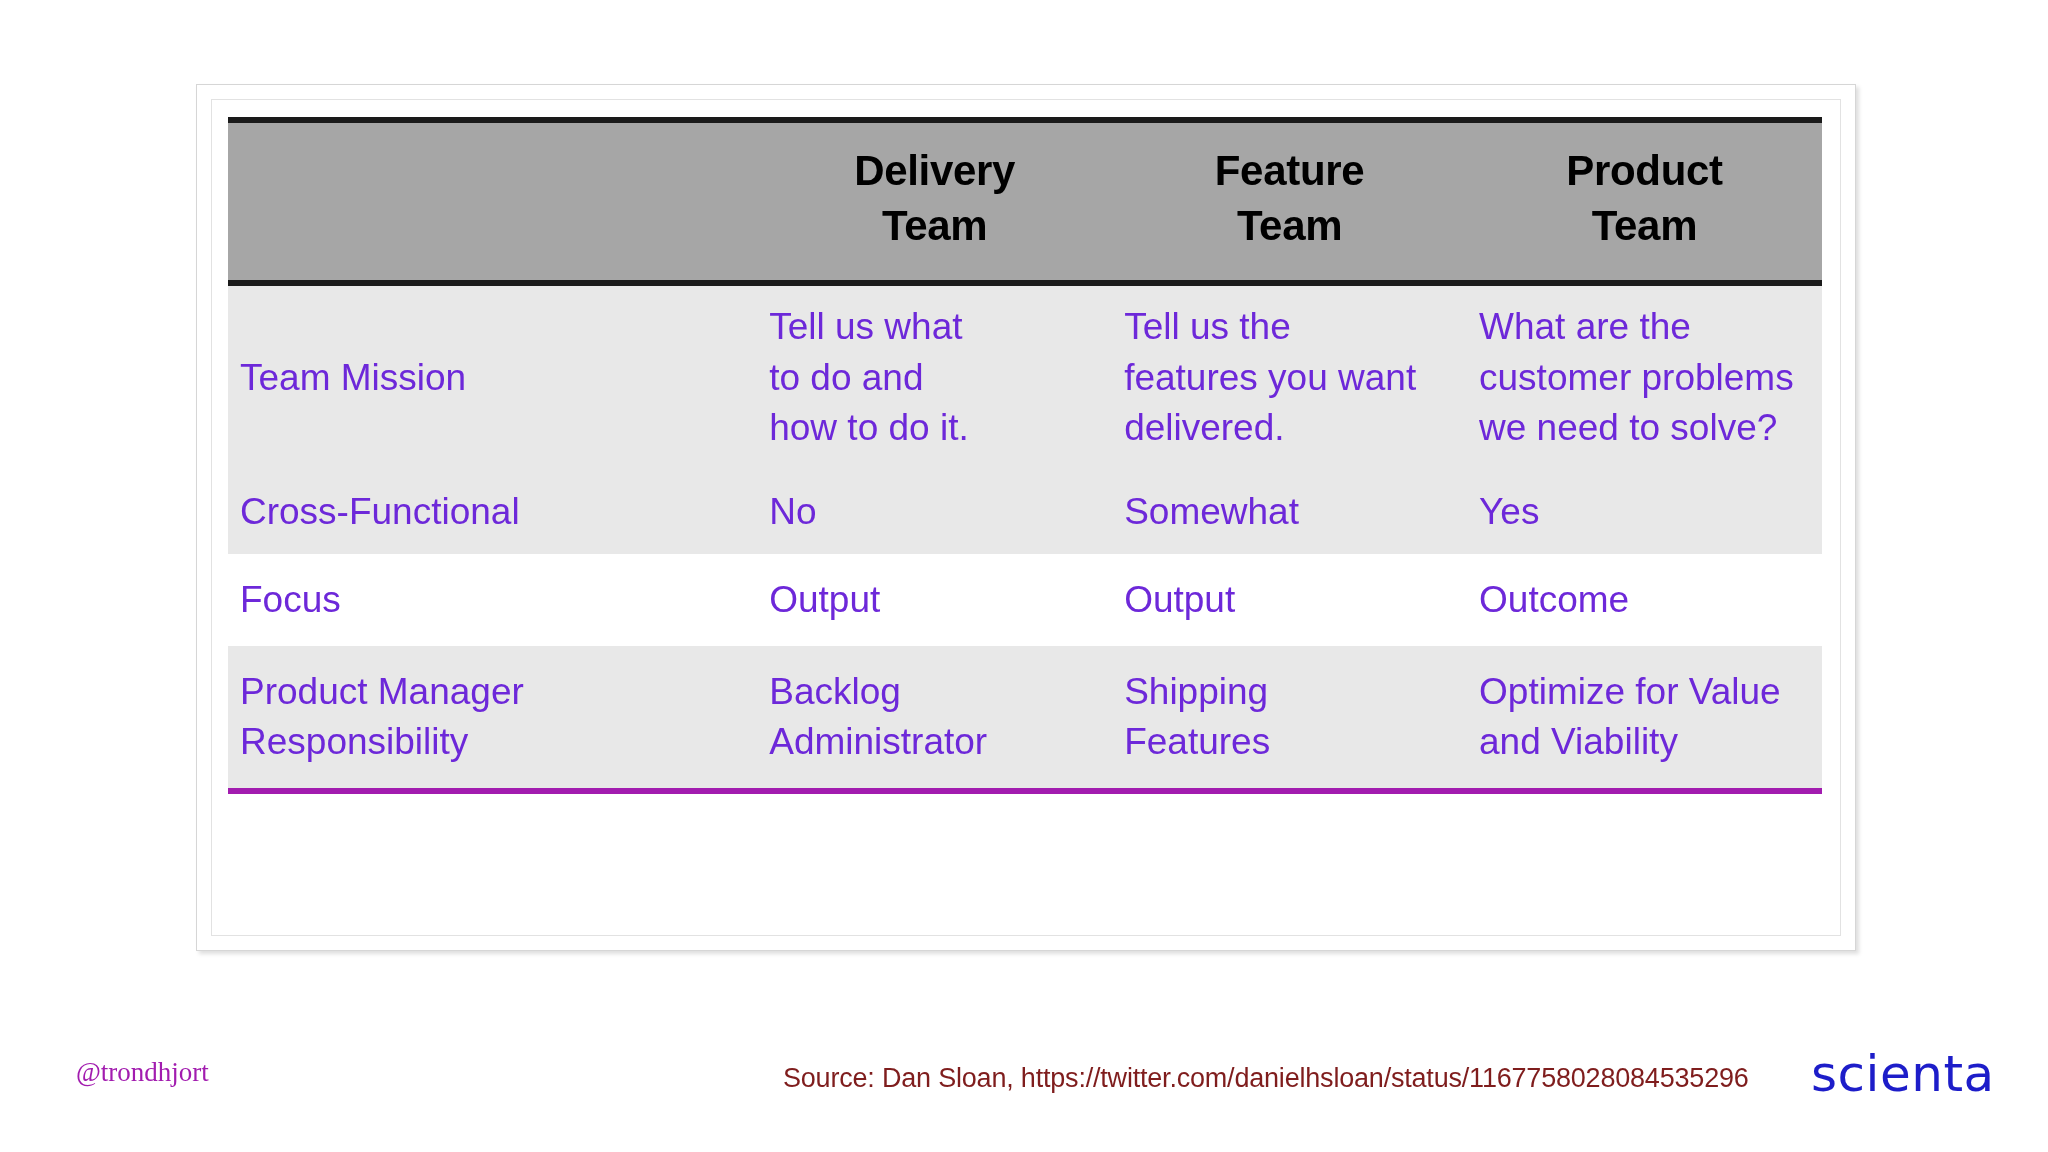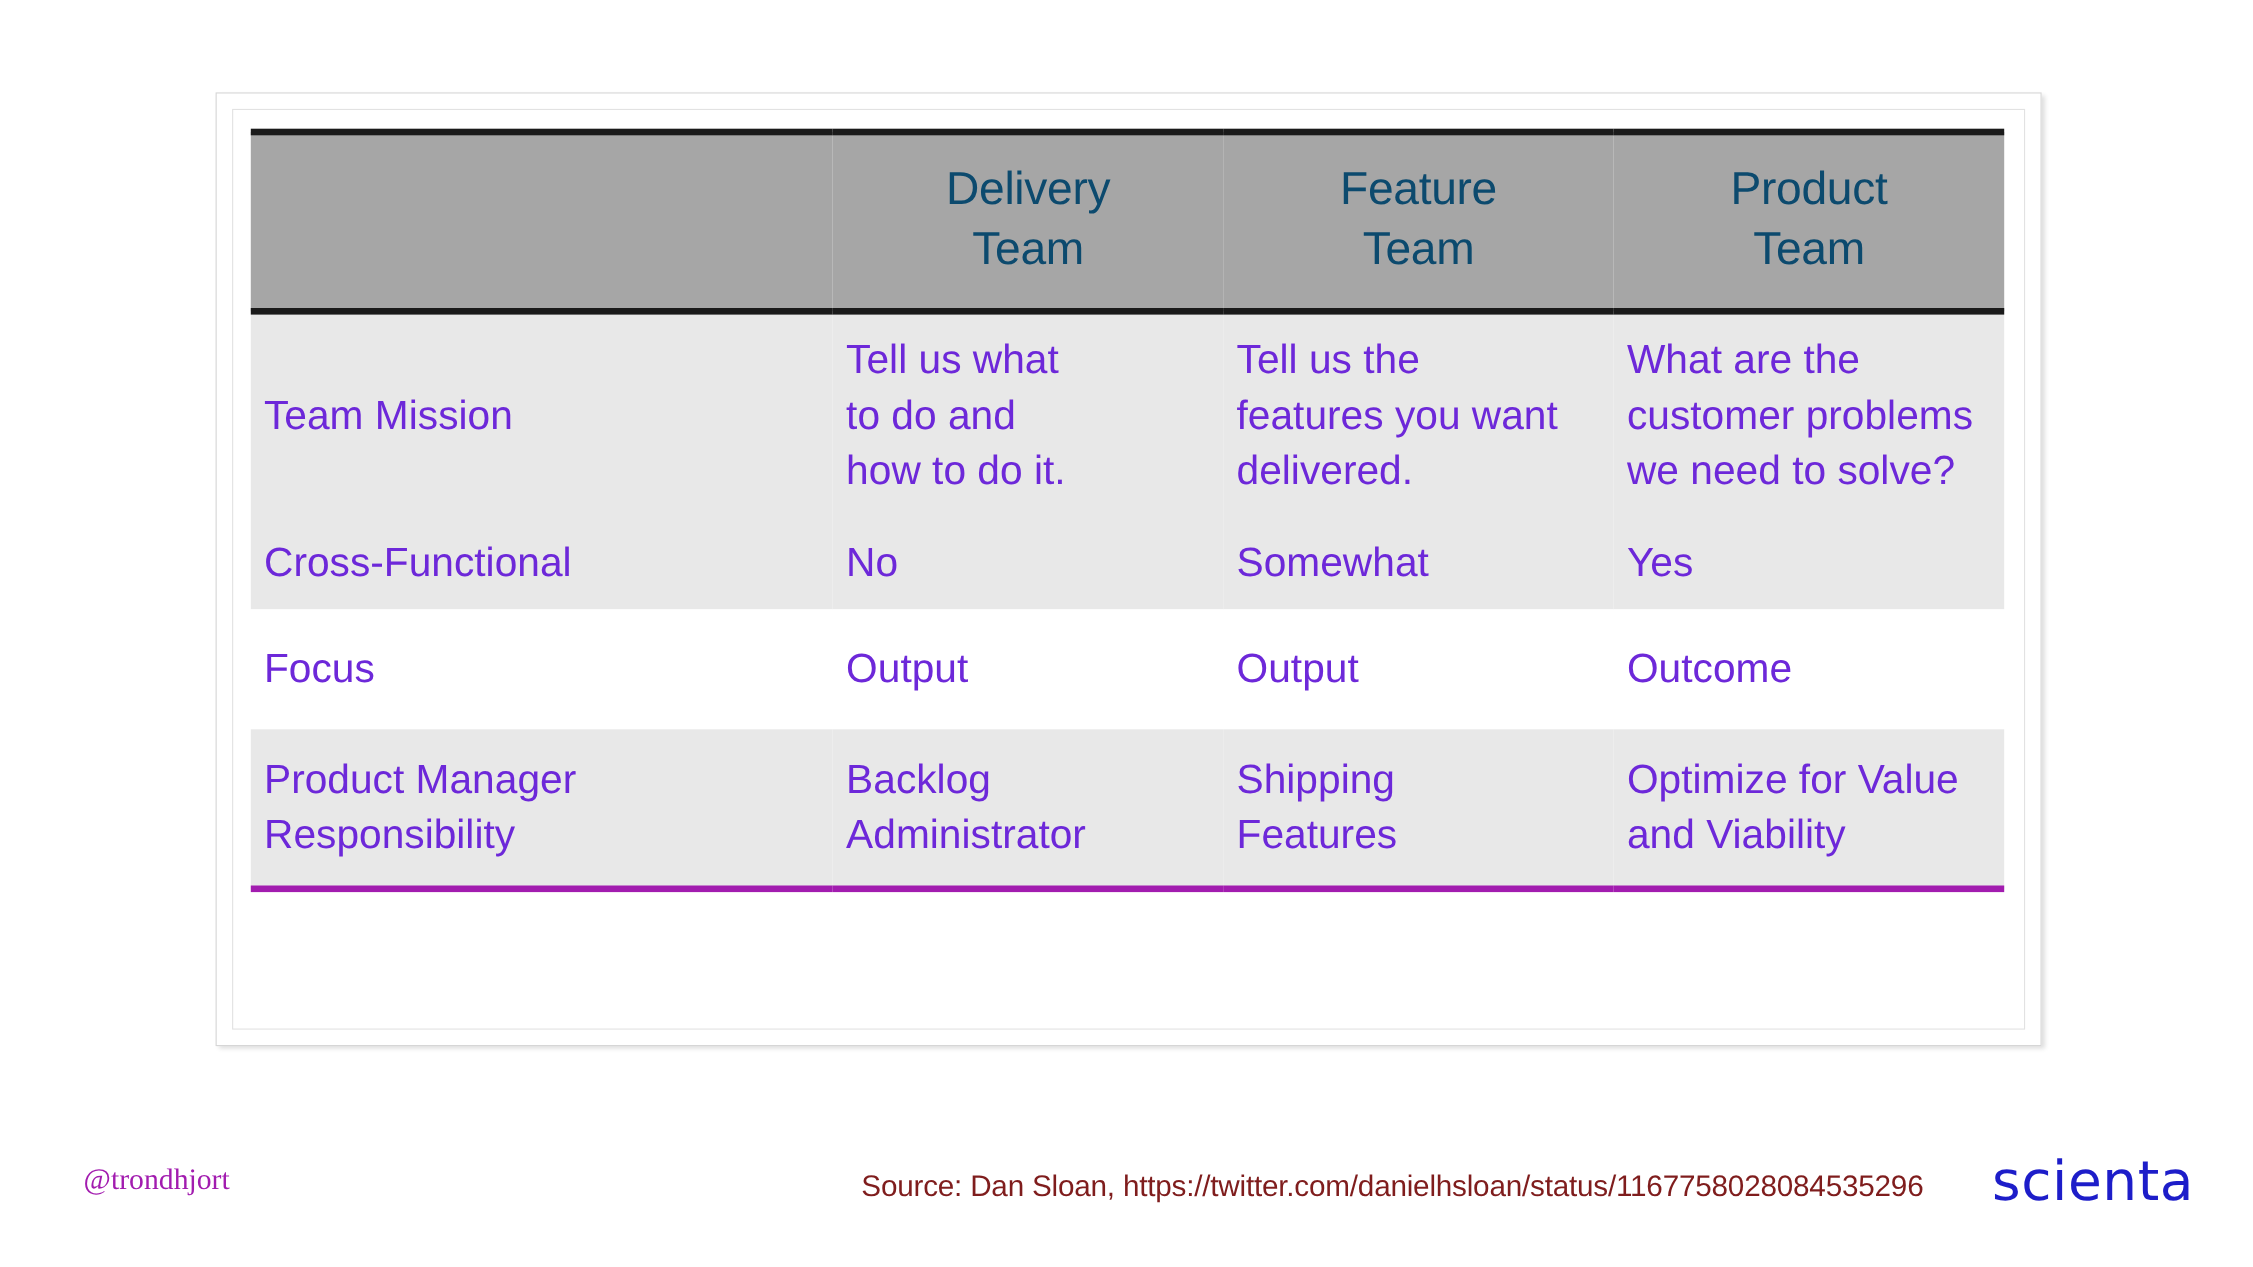--- a/index.html
+++ b/index.html
@@ -60,24 +60,24 @@
     background: #a6a6a6;
   }
 
   .cmp-table thead th {
     border-top: 6px solid #1a1a1a;
     border-bottom: 6px solid #1a1a1a;
     padding: 20px 10px 26px 10px;
     height: 160px;
     vertical-align: middle;
     text-align: center;
-    font-weight: normal;
+    font-weight: bold;
     font-size: 42px;
     line-height: 1.32;
-    color: #0c4a6e;
+    color: #000000;
     letter-spacing: -0.3px;
   }
 
   .cmp-table thead th.h-blank {
     font-size: 0;
   }
 
   
   .cmp-table tbody td {
     text-align: left;
@@ -94,21 +94,21 @@
     background: #e8e8e8;
   }
 
   .cmp-table tbody tr.plain td {
     background: #ffffff;
   }
 
   .cmp-table tbody tr.r-mission td { height: 187px; }
   .cmp-table tbody tr.r-empowered td { height: 92px; }
   .cmp-table tbody tr.r-crossfn td { height: 84px; margin-top: 16px; }
-  .cmp-table tbody tr.r-focus td { height: 109px; }
+  .cmp-table tbody tr.r-focus td { height: 92px; }
   .cmp-table tbody tr.r-pmresp td { height: 145px; }
 
   .cmp-table tbody tr.last-row td {
     border-bottom: 6px solid #a21caf;
   }
 
   .cell-lines { display: block; }
   .cell-lines .ln { display: block; white-space: nowrap; }
 
   

